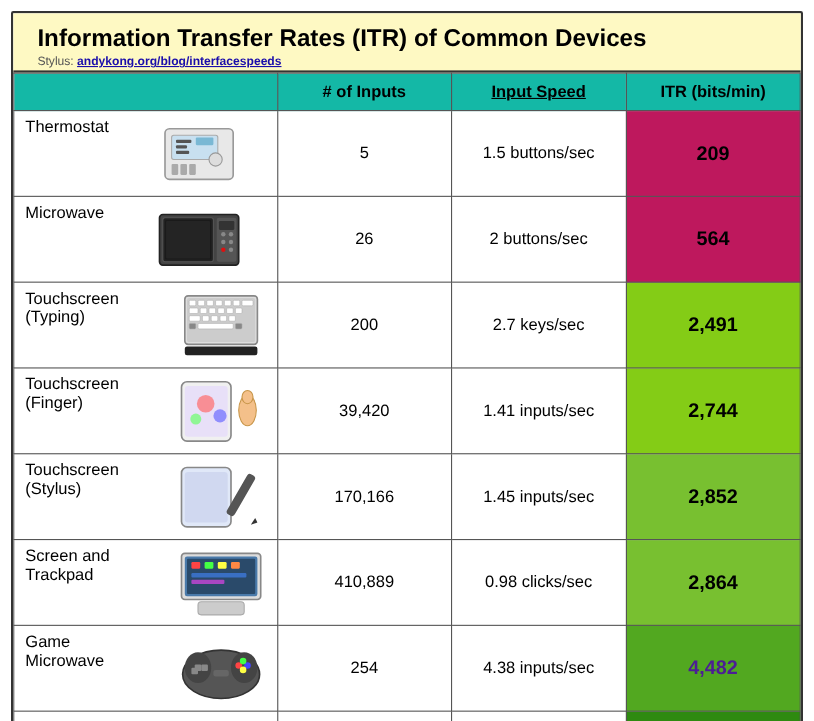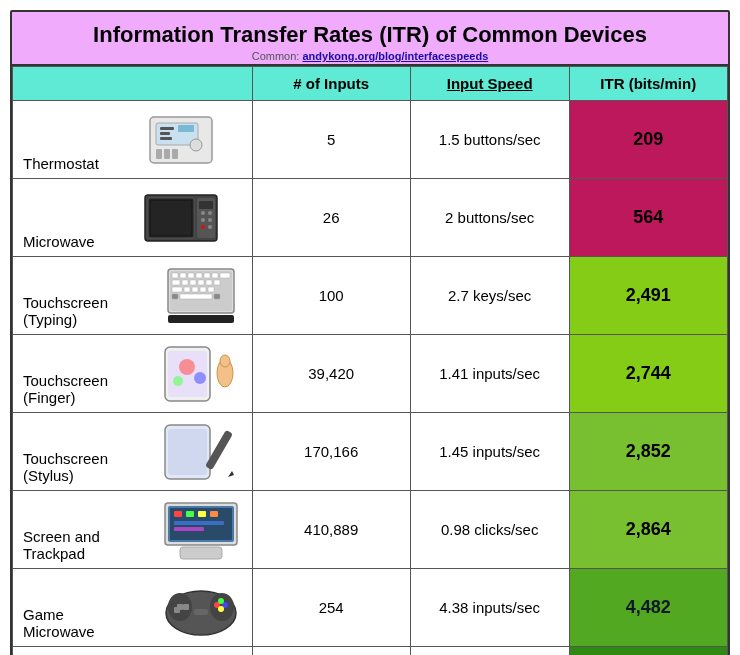--- a/index.html
+++ b/index.html
@@ -12,23 +12,22 @@
       min-height: 100vh;
       padding: 10px;
     }
     .table-wrapper {
       width: 720px;
       border: 2px solid #333;
       border-radius: 2px;
       overflow: hidden;
     }
     .table-title {
-      background: #f0abfc;
-      text-align: center;
-      padding: 10px 8px 2px;
+      background: #fef9c3;
+      padding: 10px 22px 2px;
       border-bottom: 2px solid #333;
     }
     .table-title h1 {
       font-size: 22px;
       font-weight: 900;
       color: #000;
       line-height: 1.2;
     }
     .table-title .source {
       font-size: 11px;
@@ -43,21 +42,21 @@
     table {
       width: 100%;
       border-collapse: collapse;
     }
     thead tr th {
       border: 1px solid #555;
       padding: 8px 6px;
       text-align: center;
       font-weight: bold;
       font-size: 15px;
-      background: #5eead4;
+      background: #14b8a6;
     }
     thead tr th:first-child {
       width: 240px;
     }
     thead tr th:nth-child(2) {
       width: 160px;
     }
     thead tr th:nth-child(3) {
       width: 160px;
       text-decoration: underline;
@@ -71,58 +70,58 @@
       text-align: center;
       font-size: 15px;
       vertical-align: middle;
     }
     tbody tr td:first-child {
       text-align: left;
       padding-left: 10px;
     }
     .device-cell {
       display: flex;
-      align-items: flex-end;
+      align-items: flex-start;
       gap: 25px;
     }
     .device-name {
       font-size: 15px;
       font-weight: normal;
       min-width: 90px;
     }
     .device-img-placeholder {
       width: 85px;
       height: 65px;
       flex-shrink: 0;
       display: flex;
       align-items: center;
       justify-content: center;
       overflow: hidden;
     }
     
     .itr-yellow { background-color: #be185d; font-weight: bold; font-size: 18px; }
     .itr-light-green { background-color: #84cc16; font-weight: bold; font-size: 18px; }
     .itr-medium-green { background-color: #78c030; font-weight: bold; font-size: 18px; margin-left: 24px; }
-    .itr-green { background-color: #52a820; font-weight: bold; font-size: 18px; color: #0f172a; }
+    .itr-green { background-color: #52a820; font-weight: bold; font-size: 18px; color: #4c1d95; }
     .itr-dark-green { background-color: #2e8a10; font-weight: bold; font-size: 18px; color: #fff; }
 
     
     .icon-svg {
       width: 82px;
       height: 62px;
     }
   </style>
 </head>
 <body>
 
 <div class="table-wrapper">
   <div class="table-title">
     <h1>Information Transfer Rates (ITR) of Common Devices</h1>
     <div class="source">
-      <span>Common:</span>
+      <span>Stylus:</span>
       <a href="#">andykong.org/blog/interfacespeeds</a>
     </div>
   </div>
   <table>
     <thead>
       <tr>
         <th></th>
         <th># of Inputs</th>
         <th>Input Speed</th>
         <th>ITR (bits/min)</th>
@@ -207,21 +206,21 @@
       <rect x="40" y="22" width="6" height="5" rx="1" fill="#fff" stroke="#aaa" stroke-width="0.5"></rect>
       <rect x="48" y="22" width="6" height="5" rx="1" fill="#fff" stroke="#aaa" stroke-width="0.5"></rect>
       <rect x="12" y="29" width="6" height="5" rx="1" fill="#888" stroke="#aaa" stroke-width="0.5"></rect>
       <rect x="20" y="29" width="32" height="5" rx="1" fill="#fff" stroke="#aaa" stroke-width="0.5"></rect>
       <rect x="54" y="29" width="6" height="5" rx="1" fill="#888" stroke="#aaa" stroke-width="0.5"></rect>
       <rect x="8" y="50" width="66" height="8" rx="2" fill="#222"></rect>
     </svg>
       </div>
     </div>
   </td>
-          <td>100</td>
+          <td>200</td>
           <td>2.7 keys/sec</td>
           <td class="itr-light-green">2,491</td>
         </tr>
         <tr>
           <td>
     <div class="device-cell">
       <span class="device-name">Touchscreen (Finger)</span>
       <div class="device-img-placeholder">
         <svg viewBox="0 0 82 62" class="icon-svg">
       <rect x="5" y="4" width="45" height="54" rx="5" fill="#f0f0f0" stroke="#888" stroke-width="1.5"></rect>

